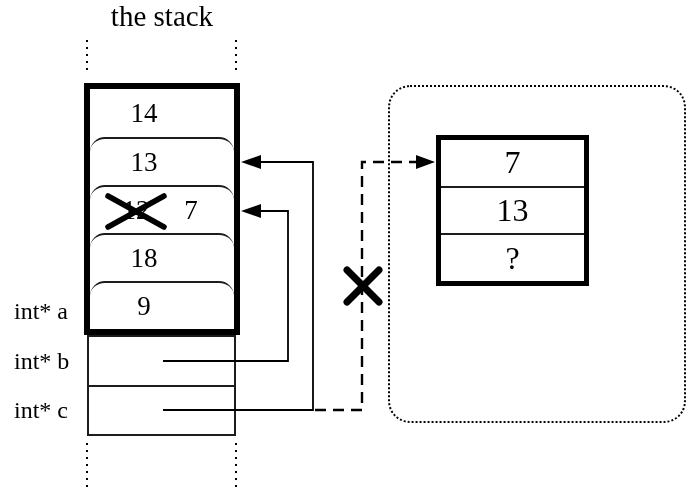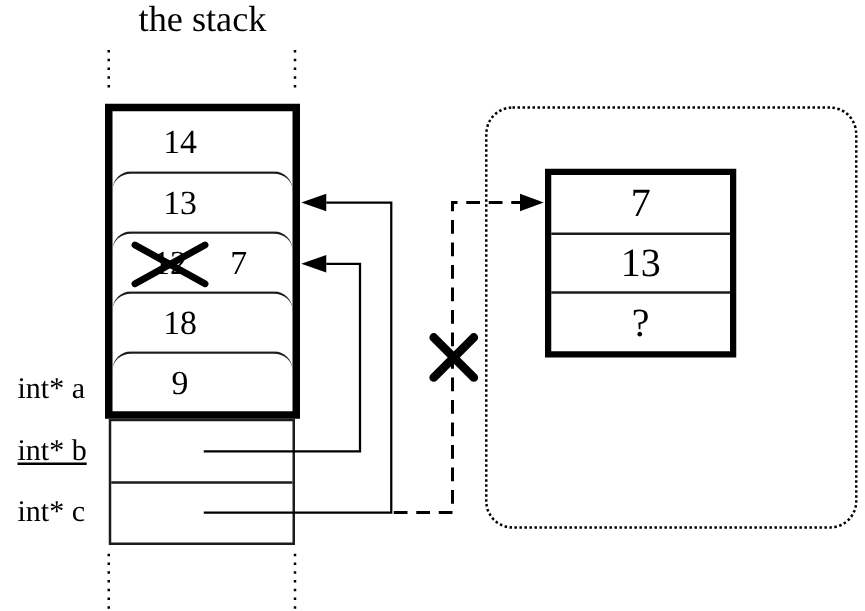--- a/index.html
+++ b/index.html
@@ -75,21 +75,21 @@
 
   
   .ptr-label {
     position: absolute;
     left: 14px;
     font-size: 24px;
     line-height: 28px;
     white-space: nowrap;
   }
   #label-a { top: 297px; }
-  #label-b { top: 347px; text-decoration: underline; }
+  #label-b { top: 347px; }
   #label-c { top: 396px; }
 
   
   #heap-region {
     position: absolute;
     left: 388px;
     top: 85px;
     width: 294px;
     height: 334px;
     border: 2px dotted #000000;

